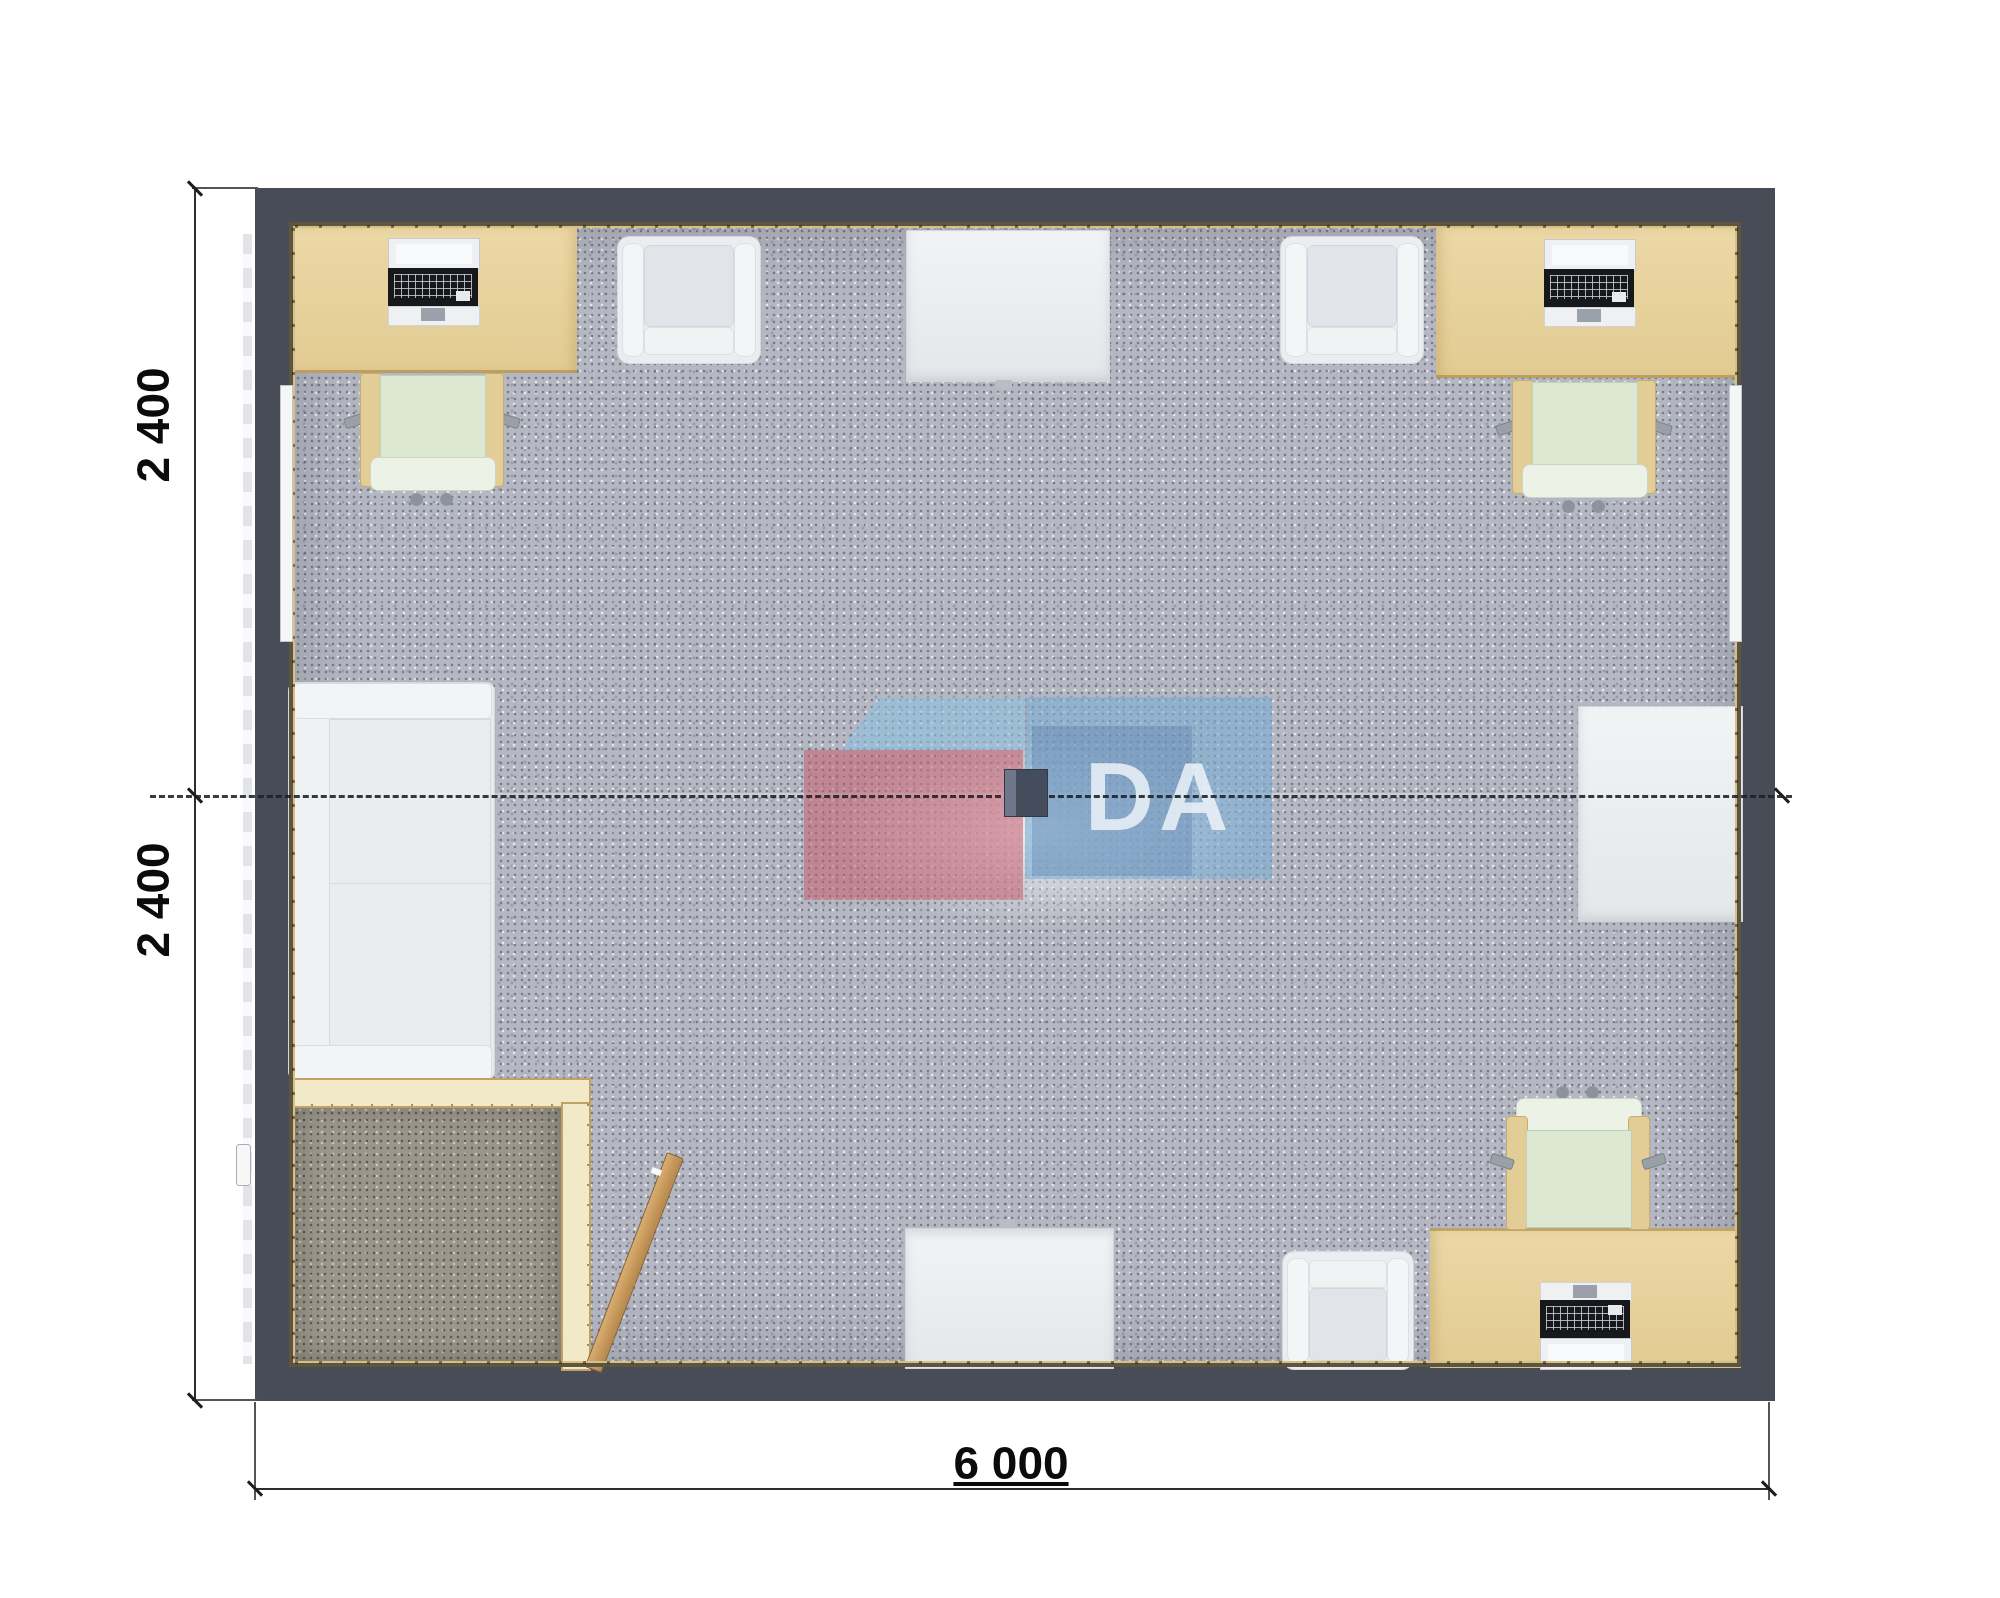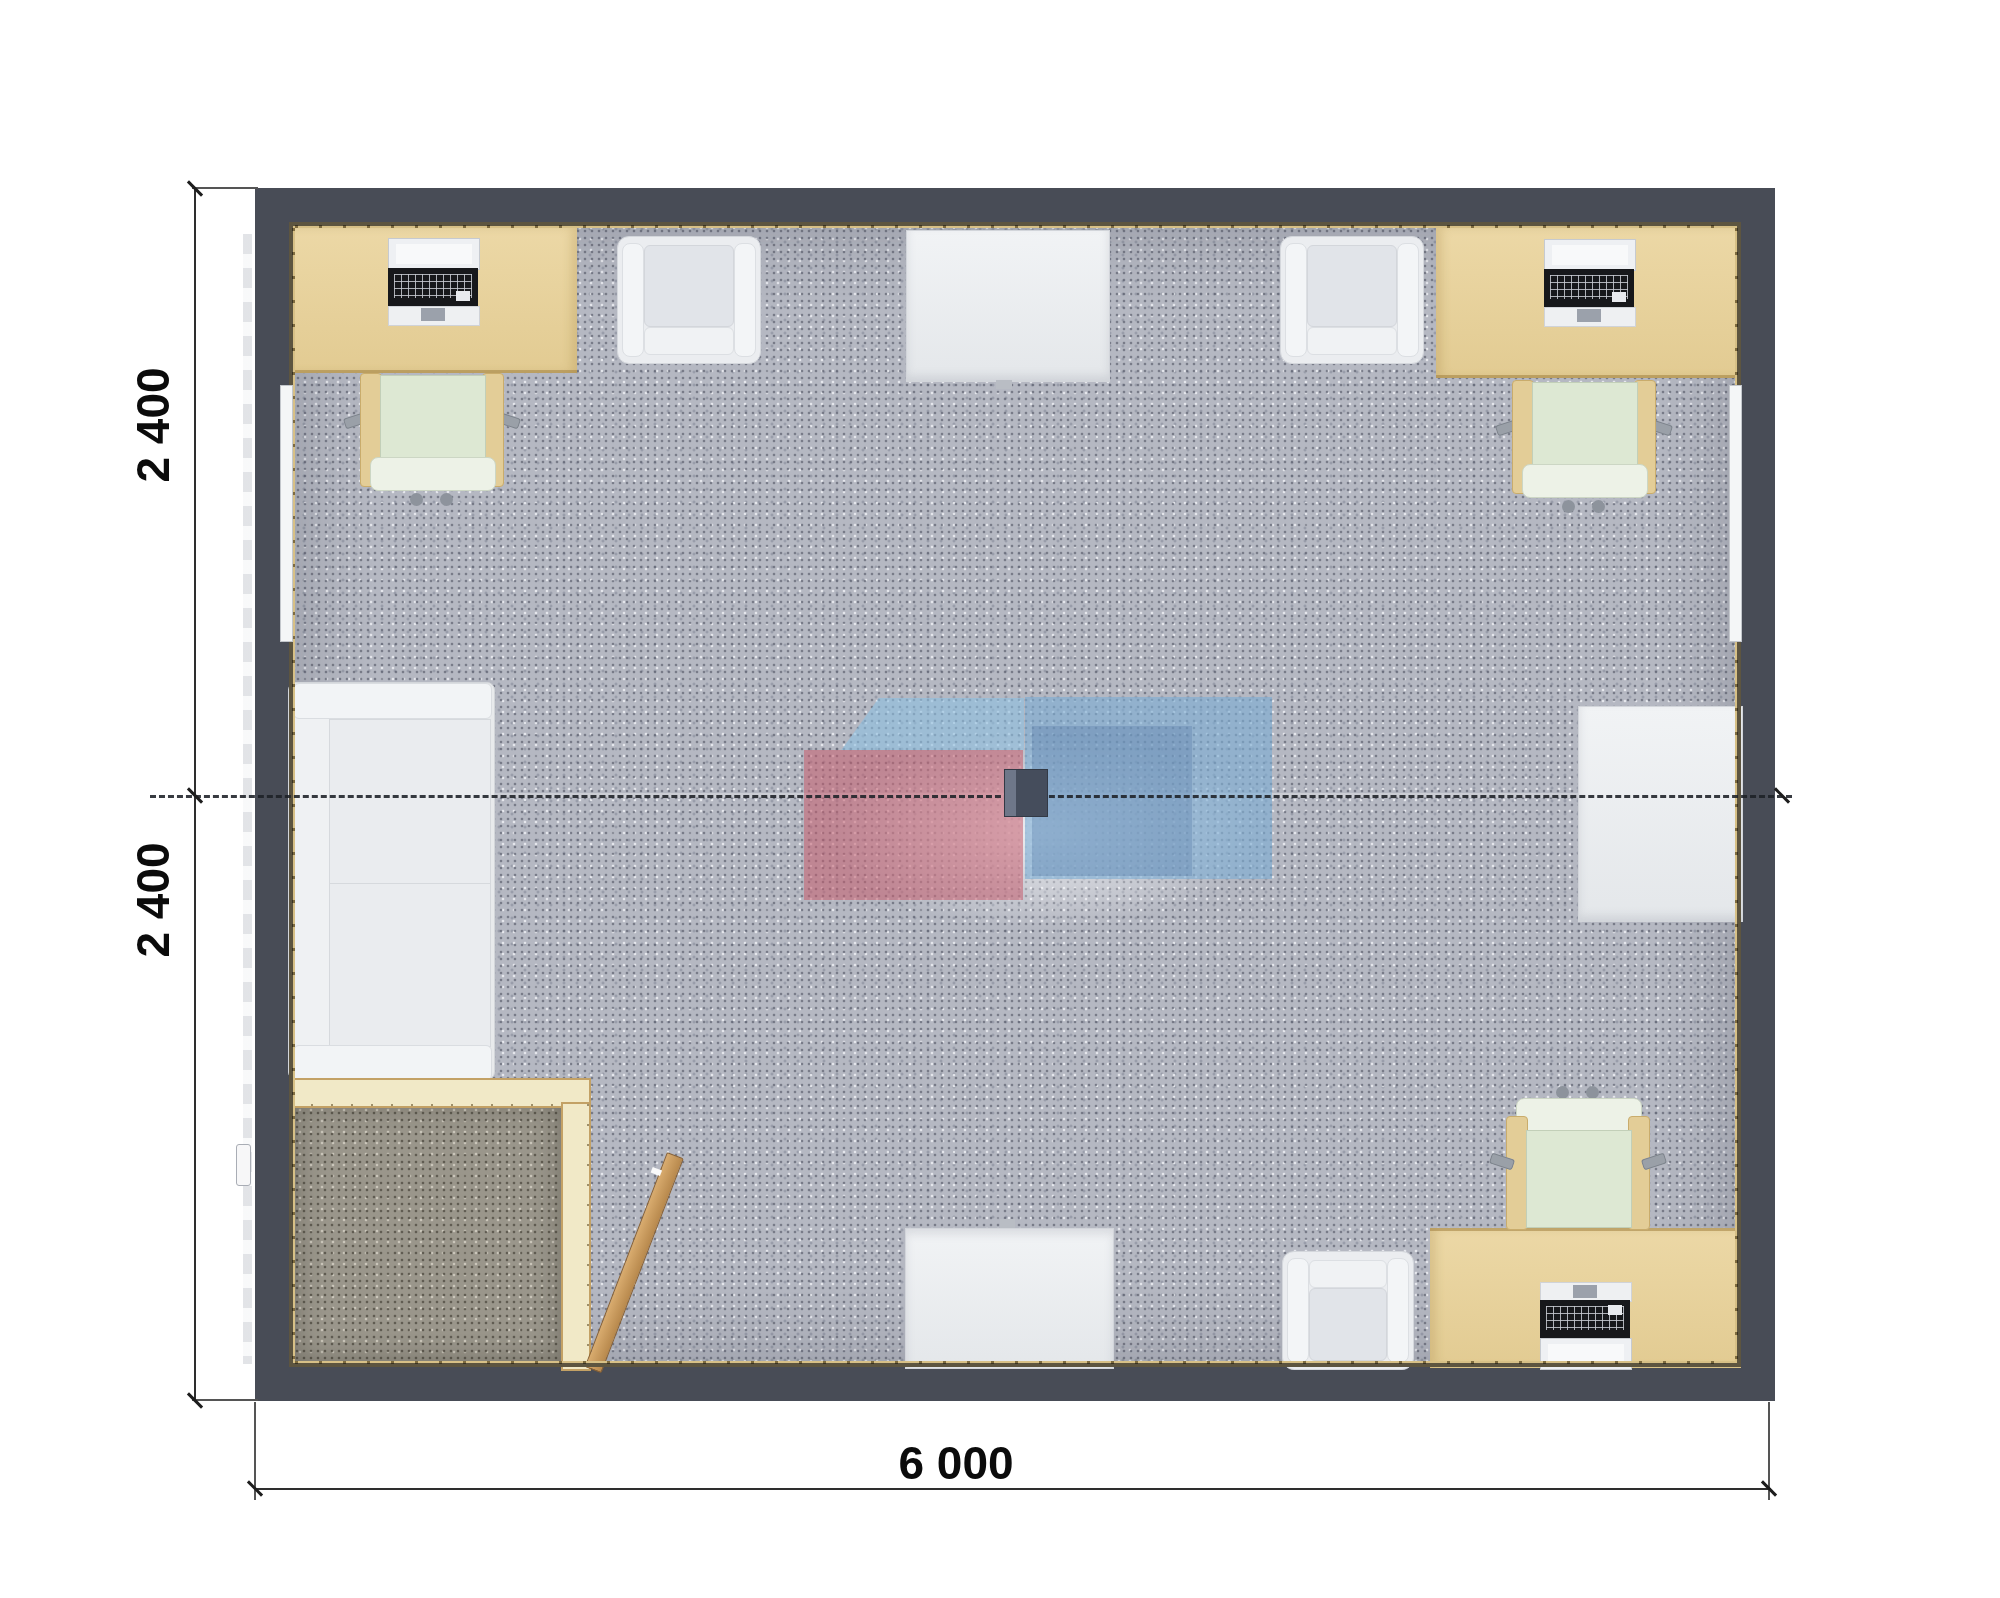--- a/index.html
+++ b/index.html
@@ -114,20 +114,21 @@
 <div class="abs plan-shell">
   <div class="interior">
 
     <div class="abs module-seam"></div>
 
     <div class="abs wm wm-glow" style="left:475px;top:484px;"></div>
     <div class="abs wm wm-pink-top" style="left:515px;top:476px;"></div>
     <div class="abs wm wm-blue" style="left:736px;top:475px;"></div>
     <div class="abs wm wm-blue-inner" style="left:743px;top:504px;"></div>
     <div class="abs wm wm-pink" style="left:515px;top:528px;"></div>
+    <div class="abs wm wm-text" style="left:770px;top:520px;width:200px;height:110px;color:rgba(243,247,251,.8);">DA</div>
 
     <div class="abs furn desk" style="left:0;top:5px;width:288px;height:146px;"></div>
     <div class="abs furn laptop" style="left:99px;top:16px;height:86px;">
       <span class="lap-screen" style="top:0;">
           <i></i>
         </span>
       <span class="lap-keys" style="top:30px;">
           <i></i>
         </span>
       <span class="lap-base" style="top:68px;"></span>
@@ -261,13 +262,13 @@
 <div class="abs dim-tick" style="left:1772px;top:794px;"></div>
 
 <div class="abs dim-label" style="left:153px;top:425px;transform:translate(-50%,-50%) rotate(-90deg);">2 400</div>
 <div class="abs dim-label" style="left:153px;top:900px;transform:translate(-50%,-50%) rotate(-90deg);">2 400</div>
 
 <div class="abs dim" style="left:255px;top:1488px;width:1516px;height:2px;"></div>
 <div class="abs dim-thin" style="left:254px;top:1402px;width:2px;height:98px;"></div>
 <div class="abs dim-thin" style="left:1768px;top:1402px;width:2px;height:98px;"></div>
 <div class="abs dim-tick" style="left:245px;top:1487px;"></div>
 <div class="abs dim-tick" style="left:1759px;top:1487px;"></div>
-<div class="abs dim-label" style="left:956px;top:1463px;transform:translate(-50%,-50%);">6 000</div>
+<div class="abs dim-label" style="left:1011px;top:1463px;transform:translate(-50%,-50%);text-decoration:underline;">6 000</div>
 
 </body></html>

